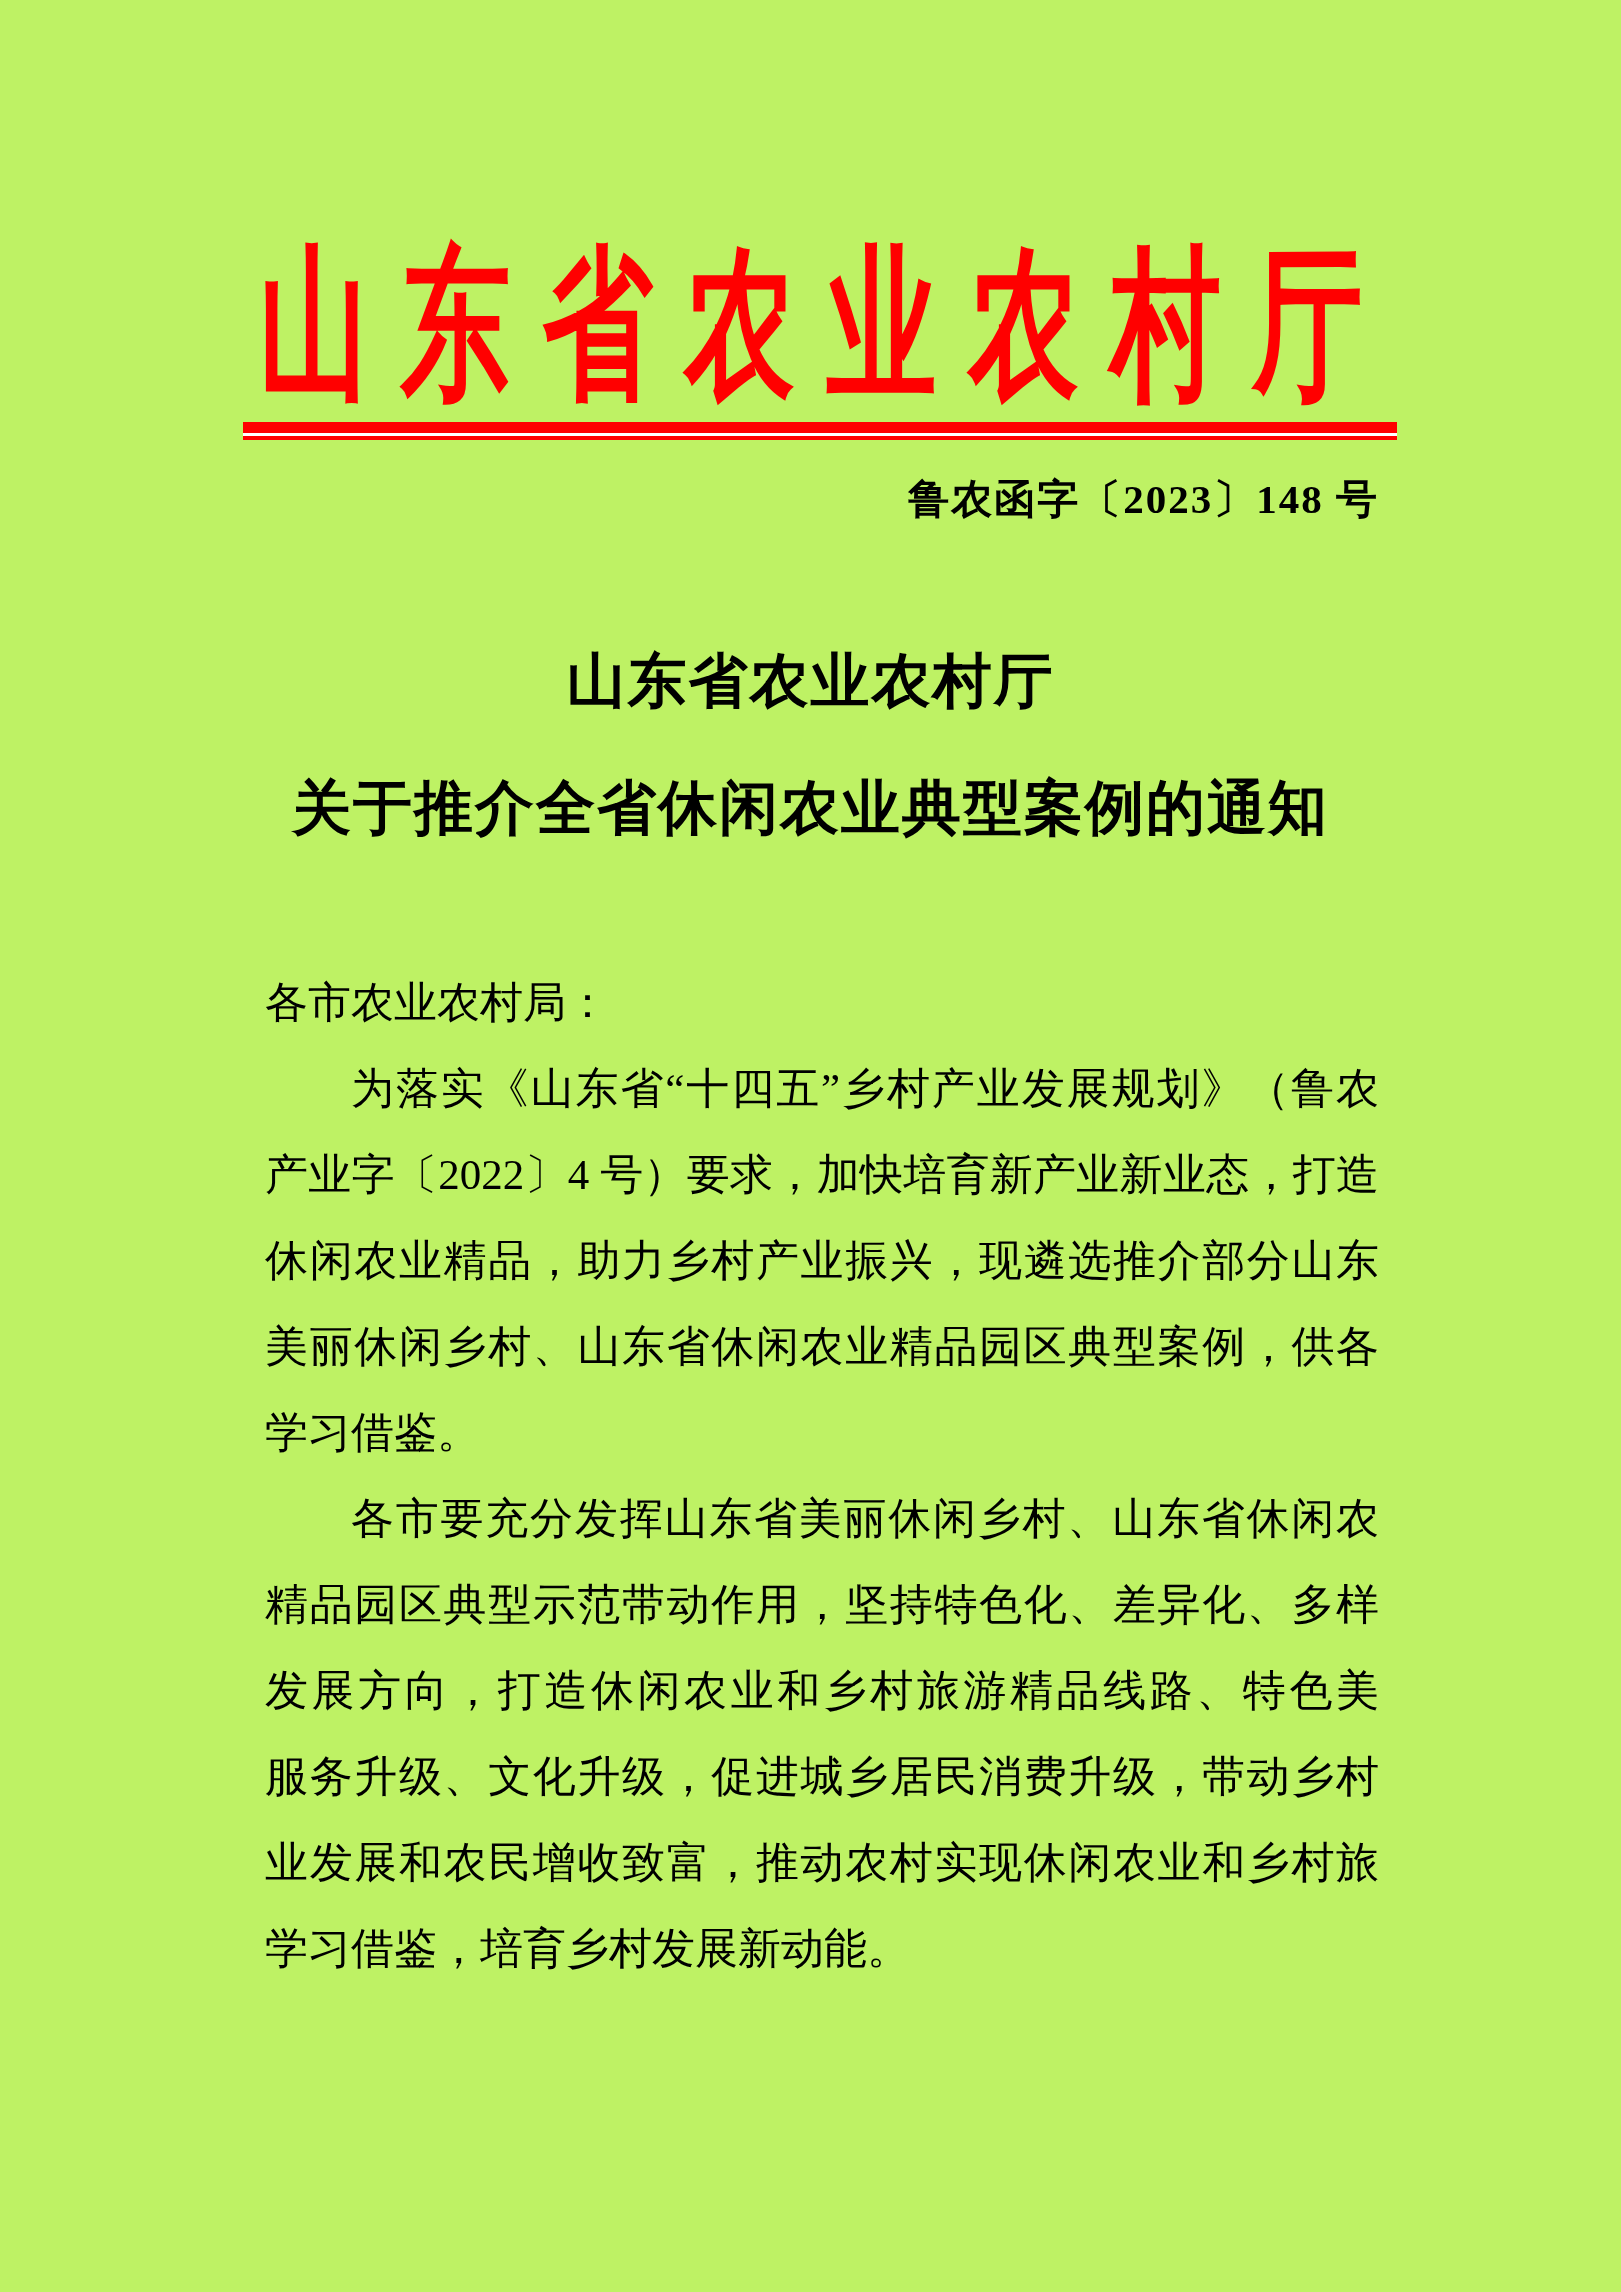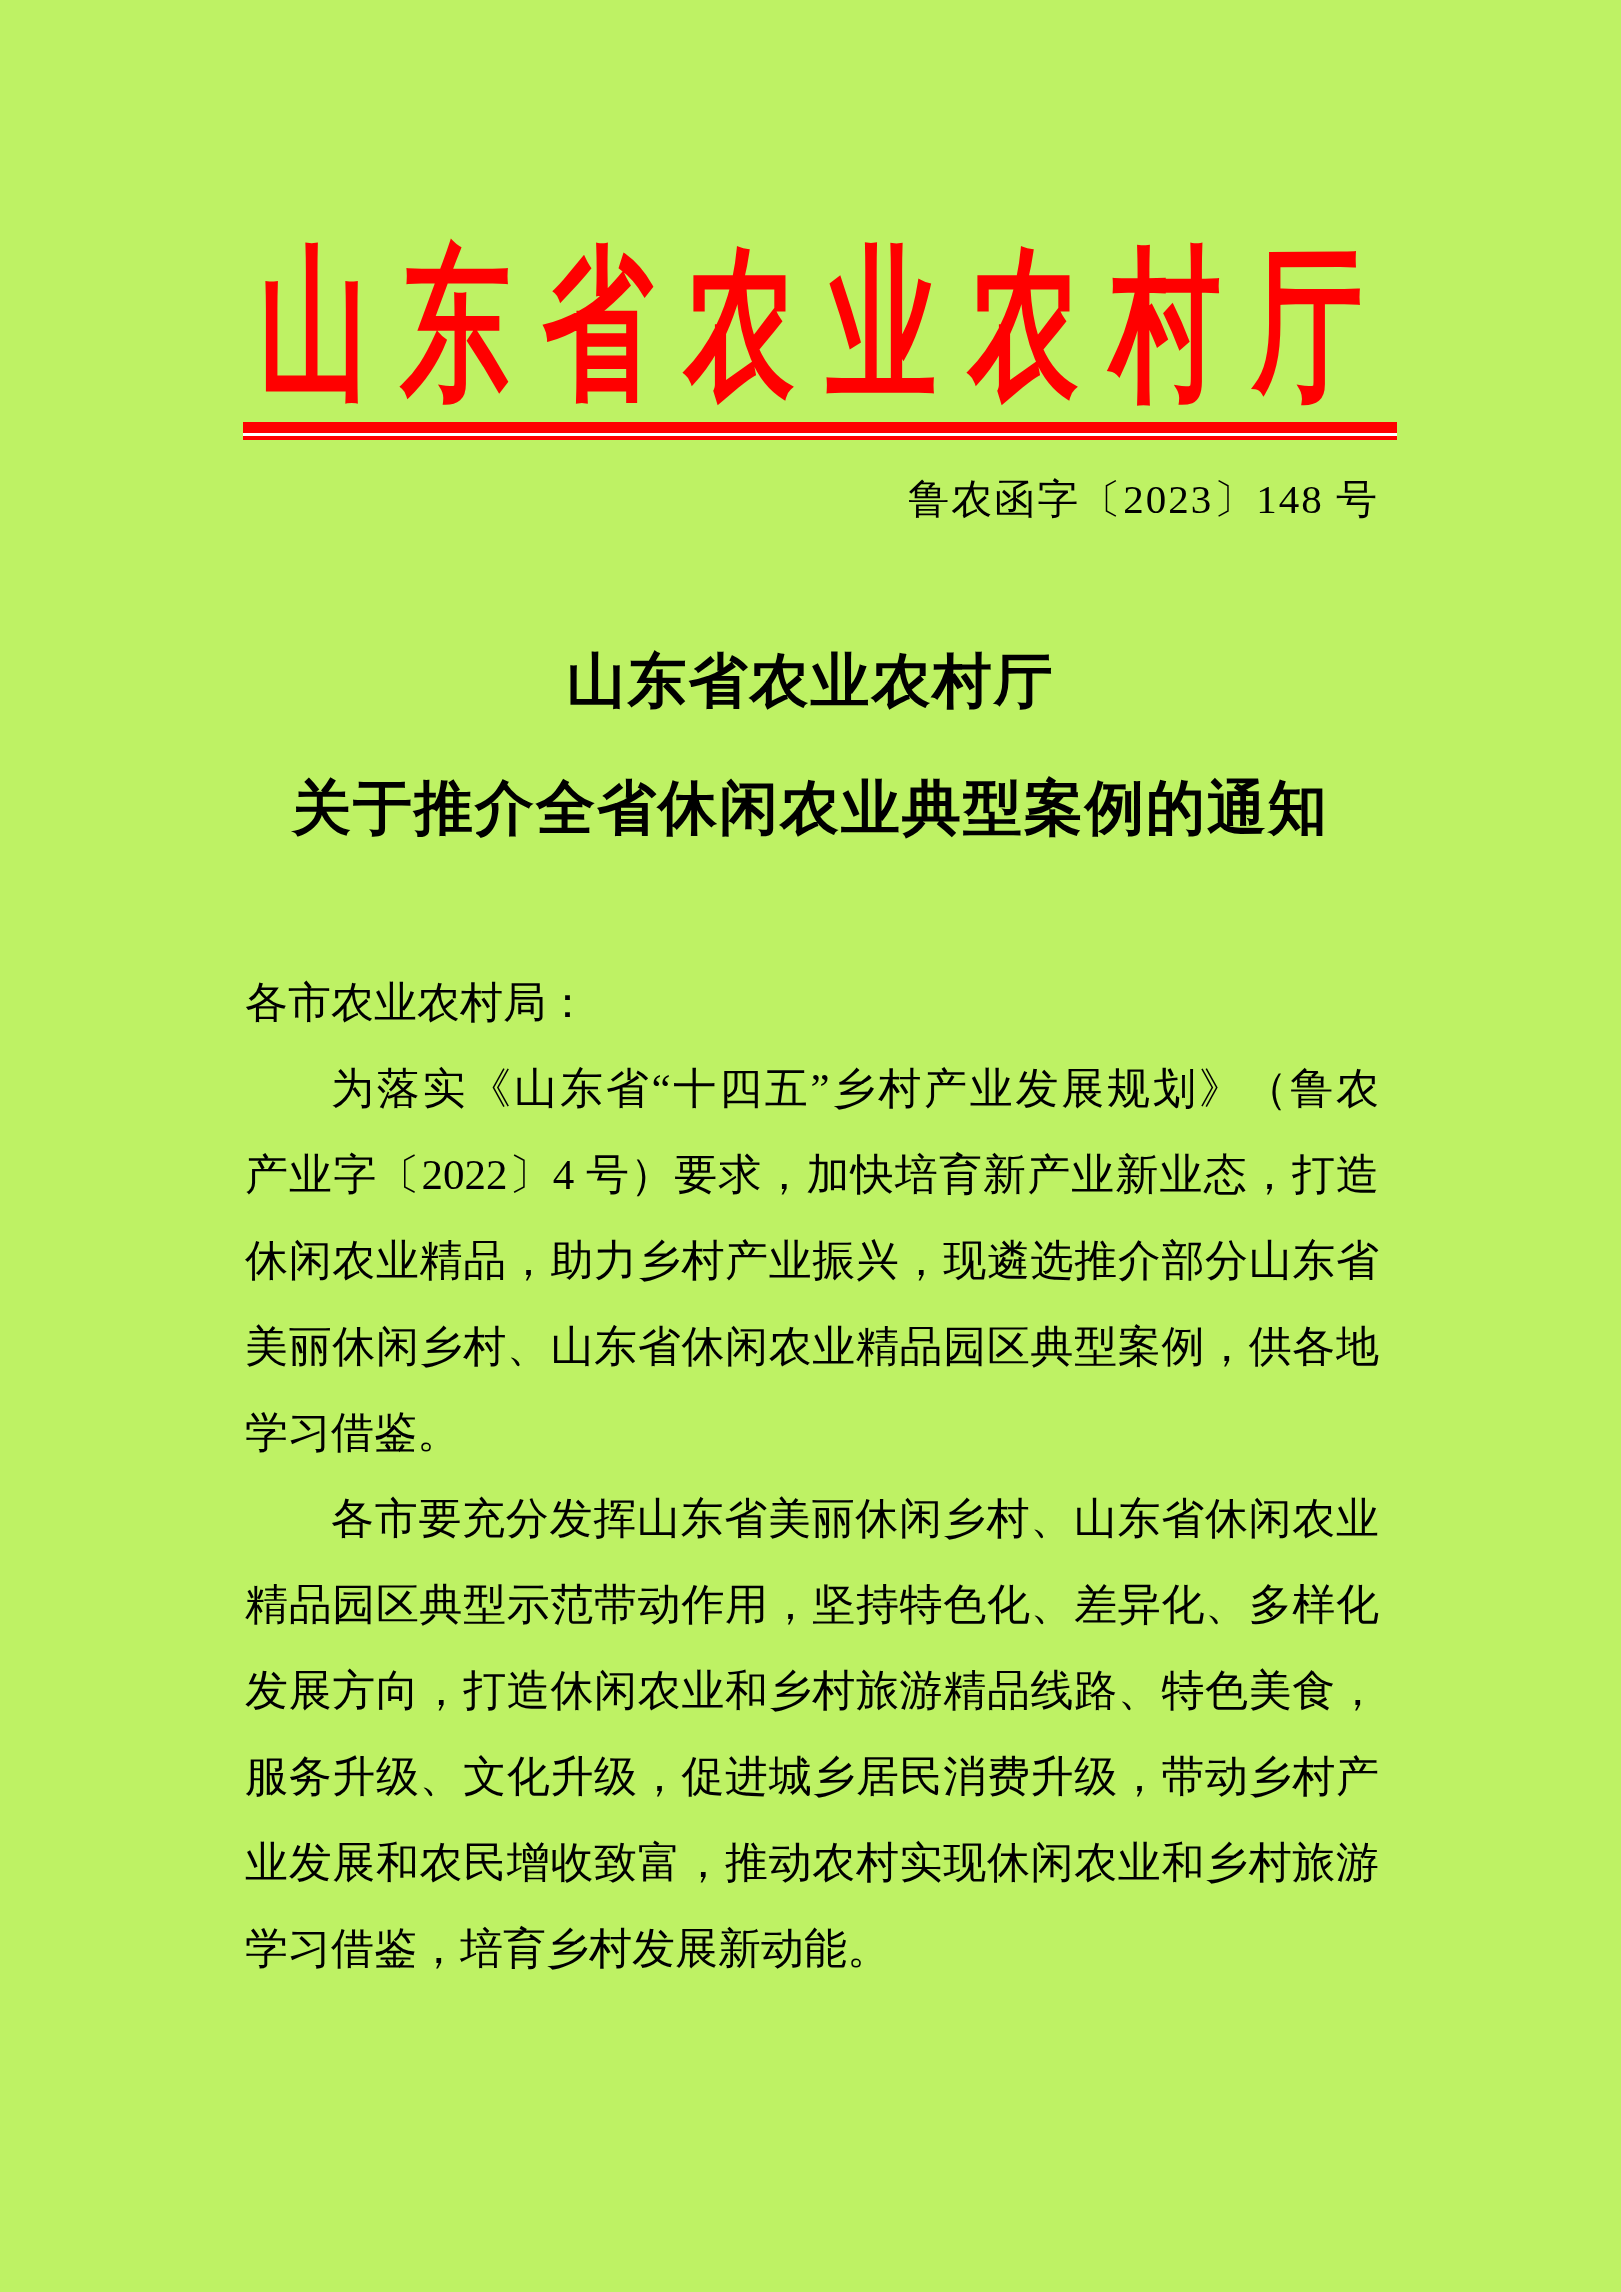--- a/index.html
+++ b/index.html
@@ -48,20 +48,21 @@
   .doc-number {
     position: absolute;
     top: 472px;
     left: 245px;
     width: 1134px;
     text-align: right;
     font-size: 41px;
     line-height: 55px;
     letter-spacing: 2px;
     white-space: nowrap;
+    font-weight: bold;
   }
 
   
   .doc-title {
     position: absolute;
     top: 618px;
     left: 0;
     width: 100%;
     text-align: center;
     font-weight: bold;
@@ -75,20 +76,21 @@
     position: absolute;
     top: 960px;
     left: 245px;
     width: 1134px;
     font-size: 43px;
   }
   .bline {
     height: 86px;
     line-height: 86px;
     white-space: nowrap;
+    margin-left: 20px;
   }
   .bline.fill {
     white-space: normal;
     text-align: justify;
     text-align-last: justify;
     overflow: hidden;
   }
   .bline.ind { text-indent: 86px; }
 </style>
 </head>

